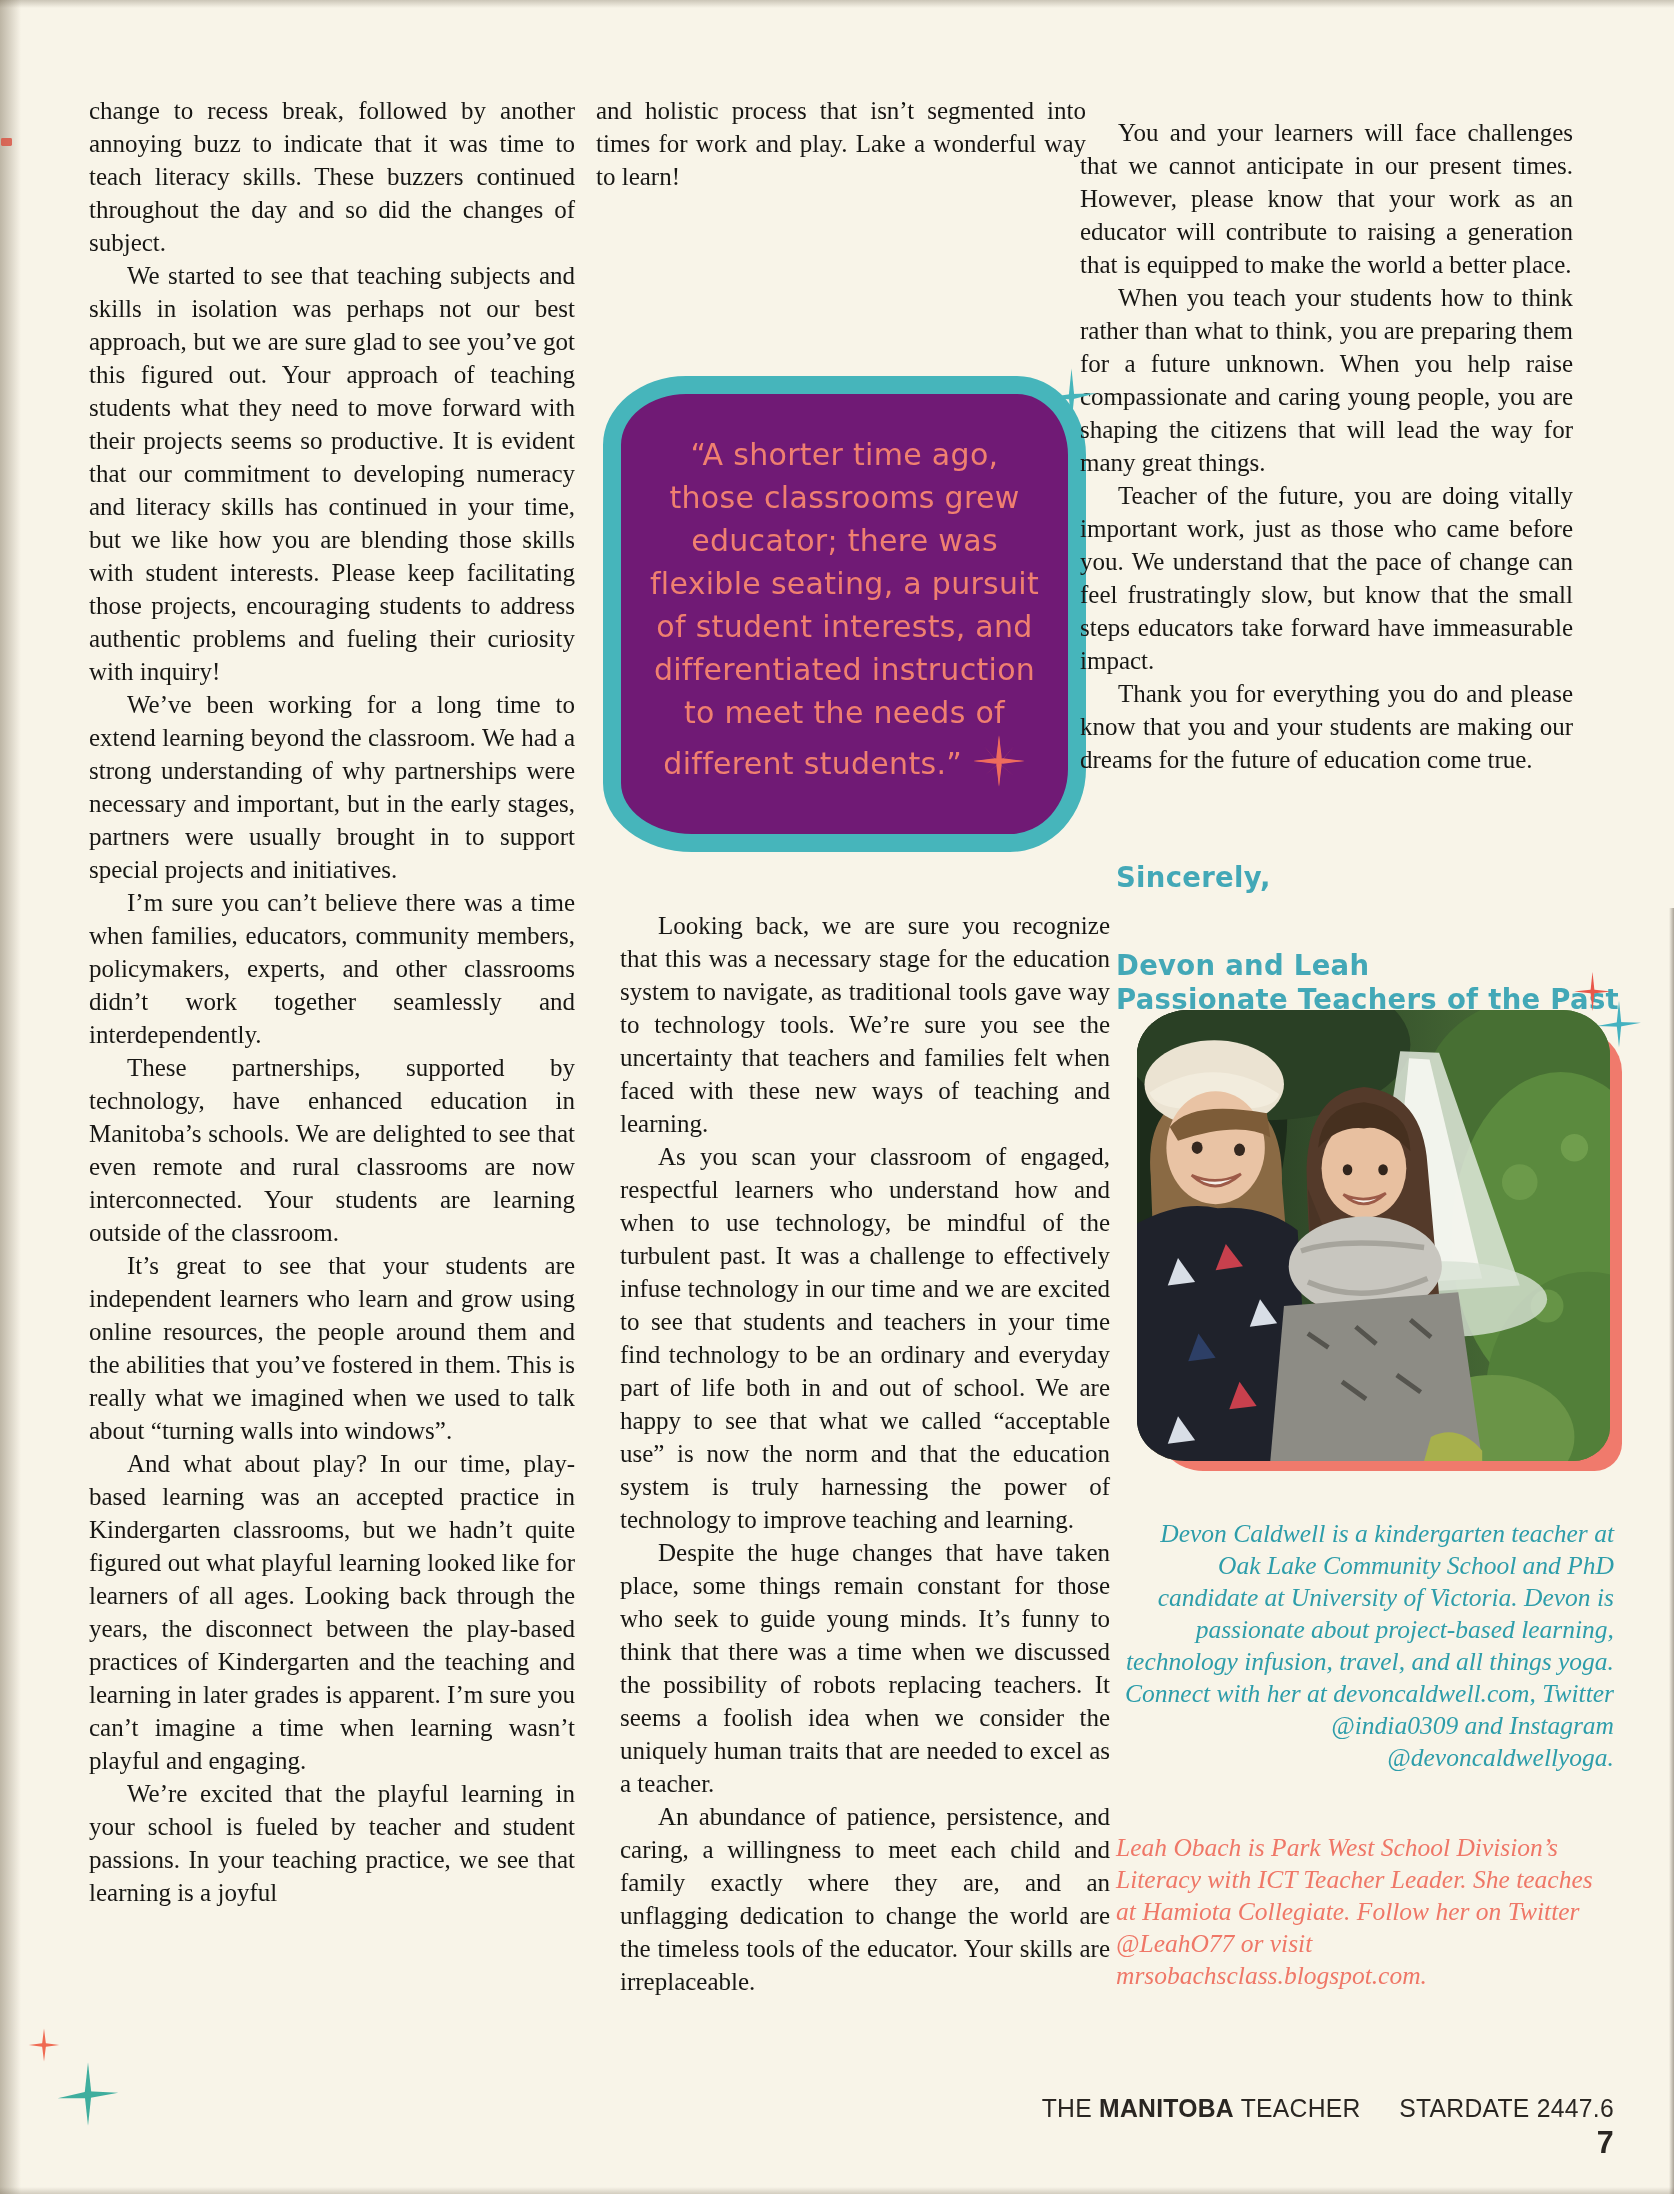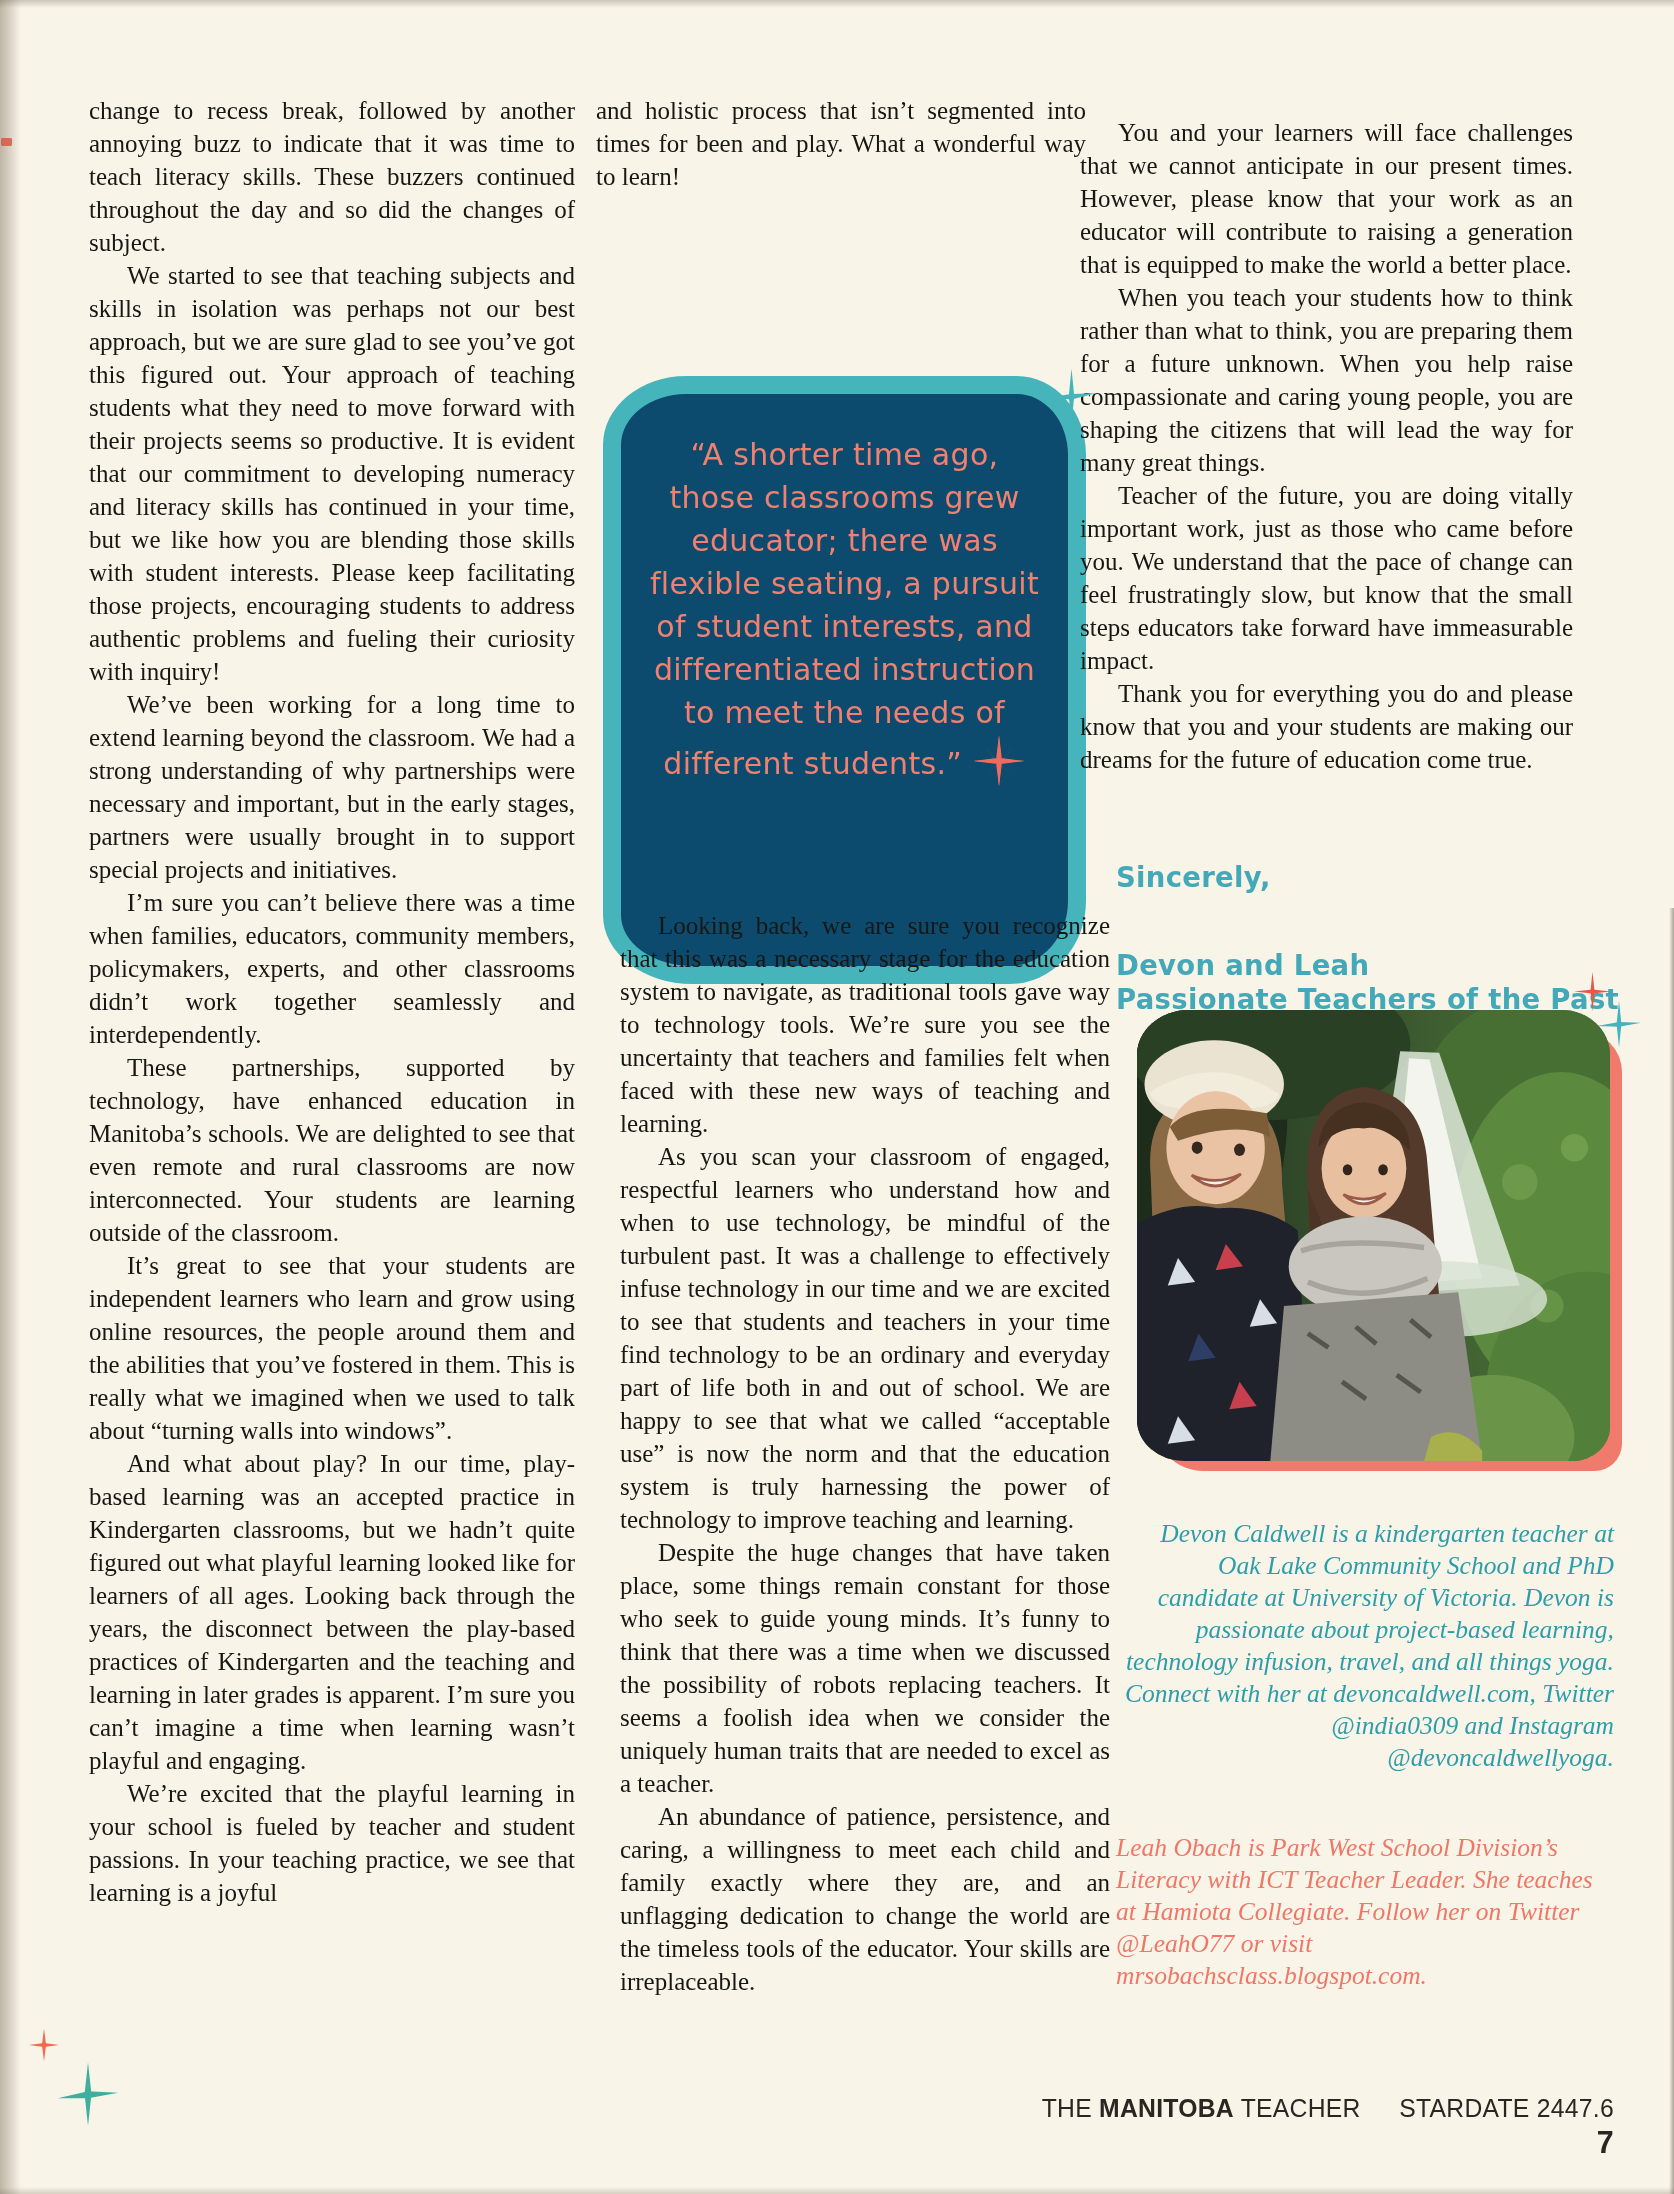--- a/index.html
+++ b/index.html
@@ -30,25 +30,25 @@
   }
   .col p{margin:0;padding:0;}
   .col p.ind{text-indent:38px;}
   #col-left{left:89px;width:486px;}
   #col-mid-top{left:596px;width:490px;}
   #col-mid-bottom{left:596px;top:909px;width:490px;margin-left:24px;}
   #col-right{left:1080px;width:493px;margin-top:22px;}
 
   
   .quote-box{
-    position:absolute;left:603px;top:376px;width:483px;height:608px;
+    position:absolute;left:603px;top:376px;width:483px;height:476px;
     box-sizing:border-box;
     border:18px solid #46b5bb;
     border-radius:83px 69px 76px 89px / 69px 79px 83px 69px;
-    background:#0c4a6e;
+    background:#701a75;
   }
   .quote-text{
     margin-top:39px;
     text-align:center;
     font-family:"DejaVu Sans", sans-serif;
     font-size:30px;line-height:43px;
     letter-spacing:0.3px;
     color:#f08070;
   }
   .quote-line{white-space:nowrap;}
@@ -115,21 +115,21 @@
     <p class="ind">We started to see that teaching subjects and skills in isolation was perhaps not our best approach, but we are sure glad to see you’ve got this figured out. Your approach of teaching students what they need to move forward with their projects seems so productive. It is evident that our commitment to developing numeracy and literacy skills has continued in your time, but we like how you are blending those skills with student interests. Please keep facilitating those projects, encouraging students to address authentic problems and fueling their curiosity with inquiry!</p>
     <p class="ind">We’ve been working for a long time to extend learning beyond the classroom. We had a strong understanding of why partnerships were necessary and important, but in the early stages, partners were usually brought in to support special projects and initiatives.</p>
     <p class="ind">I’m sure you can’t believe there was a time when families, educators, community members, policymakers, experts, and other classrooms didn’t work together seamlessly and interdependently.</p>
     <p class="ind">These partnerships, supported by technology, have enhanced education in Manitoba’s schools. We are delighted to see that even remote and rural classrooms are now interconnected. Your students are learning outside of the classroom.</p>
     <p class="ind">It’s great to see that your students are independent learners who learn and grow using online resources, the people around them and the abilities that you’ve fostered in them. This is really what we imagined when we used to talk about “turning walls into windows”.</p>
     <p class="ind">And what about play? In our time, play-based learning was an accepted practice in Kindergarten classrooms, but we hadn’t quite figured out what playful learning looked like for learners of all ages. Looking back through the years, the disconnect between the play-based practices of Kindergarten and the teaching and learning in later grades is apparent. I’m sure you can’t imagine a time when learning wasn’t playful and engaging.</p>
     <p class="ind">We’re excited that the playful learning in your school is fueled by teacher and student passions. In your teaching practice, we see that learning is a joyful</p>
   </div>
 
   <div class="col" id="col-mid-top">
-    <p>and holistic process that isn’t segmented into times for been and play. What a wonderful way to learn!</p>
+    <p>and holistic process that isn’t segmented into times for work and play. Lake a wonderful way to learn!</p>
   </div>
 
   <div class="quote-box">
     <div class="quote-text">
       <div class="quote-line">“A shorter time ago,</div>
       <div class="quote-line">those classrooms grew</div>
       <div class="quote-line">educator; there was</div>
       <div class="quote-line">flexible seating, a pursuit</div>
       <div class="quote-line">of student interests, and</div>
       <div class="quote-line">differentiated instruction</div>

